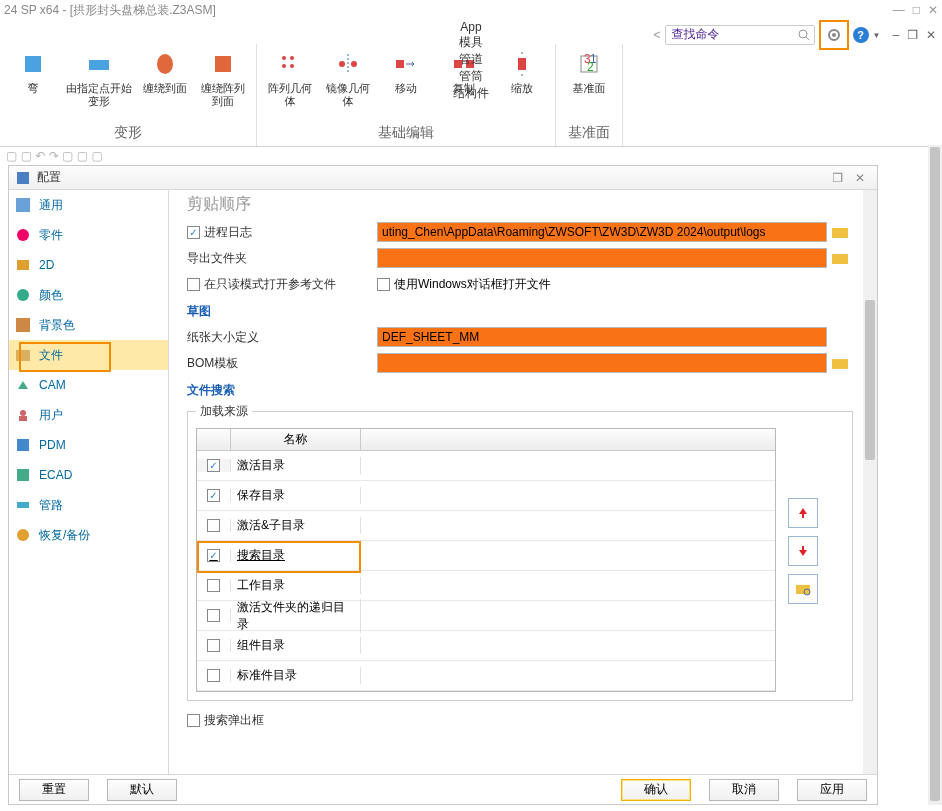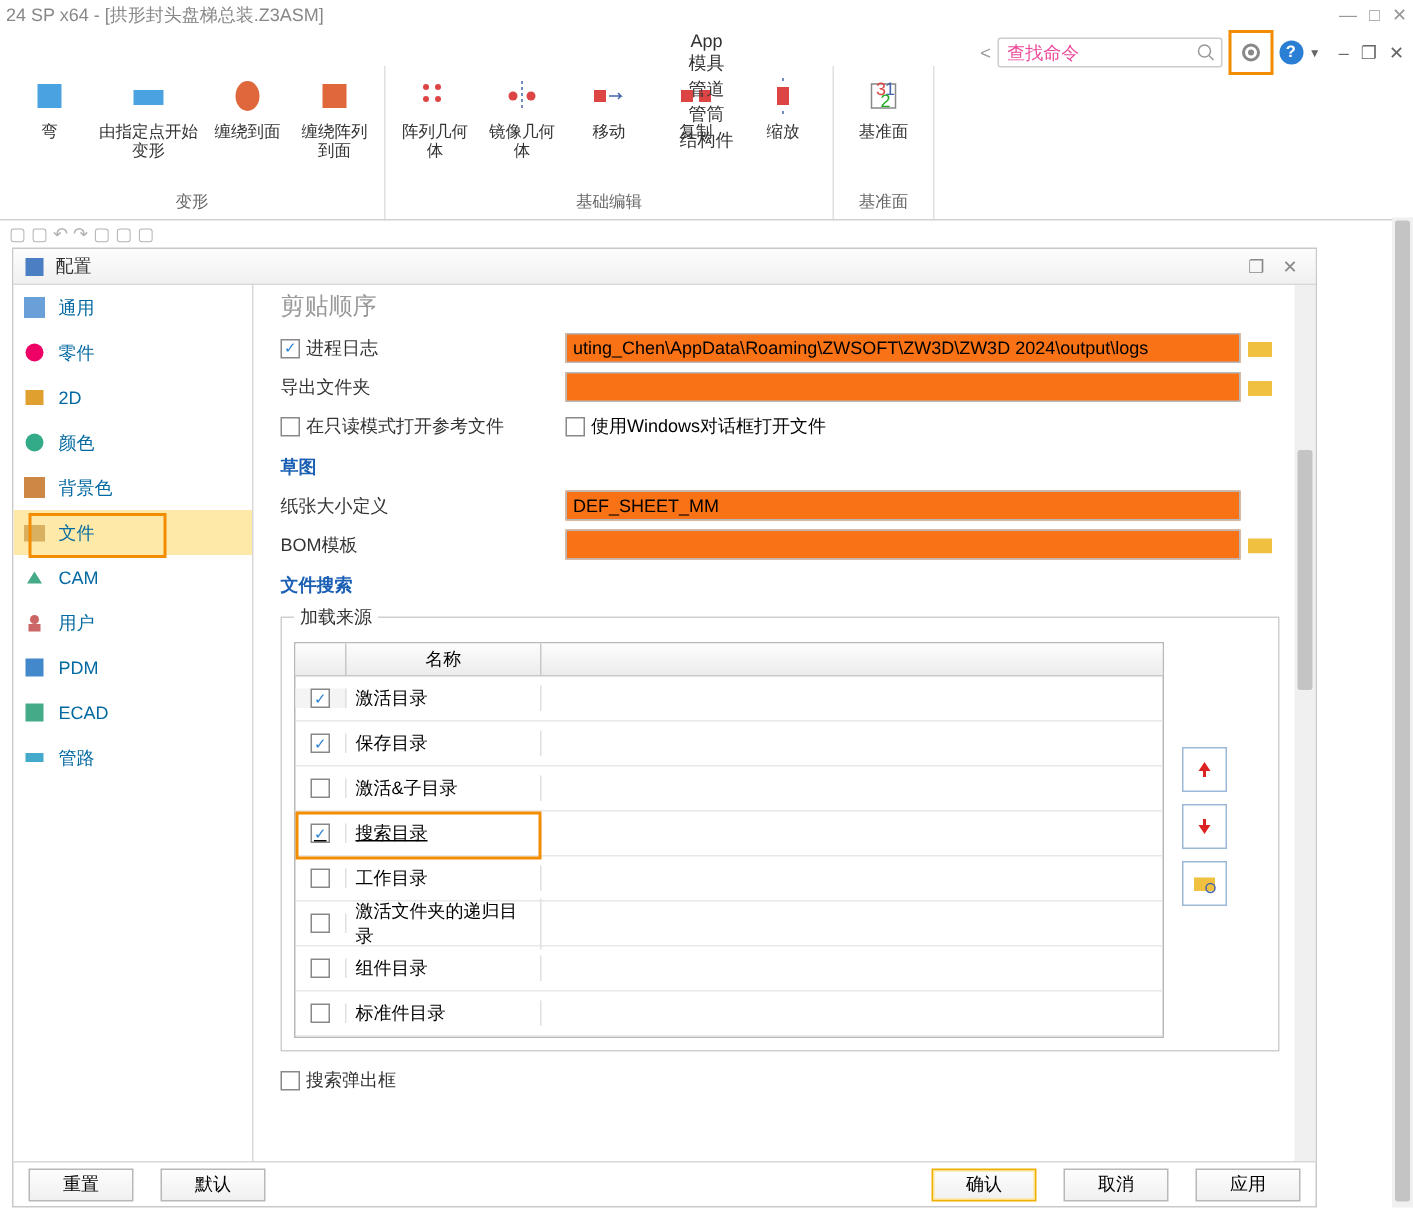--- a/index.html
+++ b/index.html
@@ -7,34 +7,34 @@
 
 
 .titlebar { height: 20px; background: #fff; display: flex; align-items: center; padding: 0 4px; color: #888; }
 .titlebar .ttext { flex: 1; }
 .titlebar .tbtns { display: flex; gap: 8px; color: #999; }
 
 
 .menubar { height: 22px; background: #fff; display: flex; align-items: center; padding: 0 6px; color: #333; position: relative; flex-direction: column; }
 .menubar .mi { padding: 0 10px; }
 .menubar .right { position: absolute; right: 4px; display: flex; align-items: center; gap: 4px; }
-.search { width: 150px; height: 20px; border: 1px solid #ccc; border-radius: 2px; padding: 0 20px 0 6px; color: #ec4899; position: relative; display: flex; align-items: center; }
+.search { width: 150px; height: 20px; border: 1px solid #ccc; border-radius: 2px; padding: 0 20px 0 6px; color: #4c1d95; position: relative; display: flex; }
 .search svg { position: absolute; right: 4px; top: 3px; }
 .gearbox { width: 30px; height: 30px; border: 2px solid #f28c00; display: flex; align-items: center; justify-content: center; }
 .help { width: 16px; height: 16px; border-radius: 50%; background: #2a7fd4; color: #fff; display: flex; align-items: center; justify-content: center; font-size: 11px; font-weight: bold; }
 
 
 .ribbon { height: 105px; border-bottom: 1px solid #d0d0d0; display: flex; padding-top: 2px; }
 .rgroup { display: flex; flex-direction: column; align-items: center; border-right: 1px solid #e0e0e0; padding: 2px 4px; }
 .rgrow { display: flex; }
 .rbtn { display: flex; flex-direction: column; align-items: center; width: 58px; padding: 2px; }
 .rbtn.w { width: 74px; }
 .rbtn .ric { width: 32px; height: 32px; display: flex; align-items: center; justify-content: center; }
 .rbtn .rlbl { text-align: center; font-size: 11px; color: #333; margin-top: 2px; line-height: 13px; }
-.rgname { font-size: 11px; color: #666; margin-top: auto; padding: 2px 0; }
+.rgname { font-size: 14px; color: #666; margin-top: auto; padding: 2px 0; }
 
 
 .toolhint { height: 18px; background: #fff; display: flex; align-items: center; padding: 0 6px; gap: 6px; opacity: 0.3; }
 
 
 .dialog { position: absolute; left: 8px; top: 165px; width: 870px; height: 640px; background: #fff; border: 1px solid #c9c9c9; display: flex; flex-direction: column; }
 .dlg-title { height: 24px; background: linear-gradient(#fdfdfd,#f0f0f0); border-bottom: 1px solid #d8d8d8; display: flex; align-items: center; padding: 0 6px; }
 .dlg-title .dicon { width: 16px; height: 16px; margin-right: 6px; }
 .dlg-title .dttl { flex: 1; color: #333; }
 .dlg-title .dctl { color: #888; padding: 0 6px; }
@@ -325,20 +325,26 @@
           <svg class="sic">
             <rect width="12" height="12" x="2" y="2" fill="#4a8"></rect>
           </svg>
           <span>ECAD</span>
         </div>
       <div class="sbitem">
           <svg class="sic">
             <rect width="12" height="6" x="2" y="5" fill="#4ac"></rect>
           </svg>
           <span>管路</span>
+        </div>
+      <div class="sbitem">
+          <svg class="sic">
+            <circle cx="8" cy="8" r="6" fill="#e0a030"></circle>
+          </svg>
+          <span>恢复/备份</span>
         </div>
     </div>
 
     <div class="content">
       <div class="content-inner">
         <div class="cut">剪贴顺序</div>
 
         <div class="row">
           <div class="lbl">
               <span class="chk on"></span>

